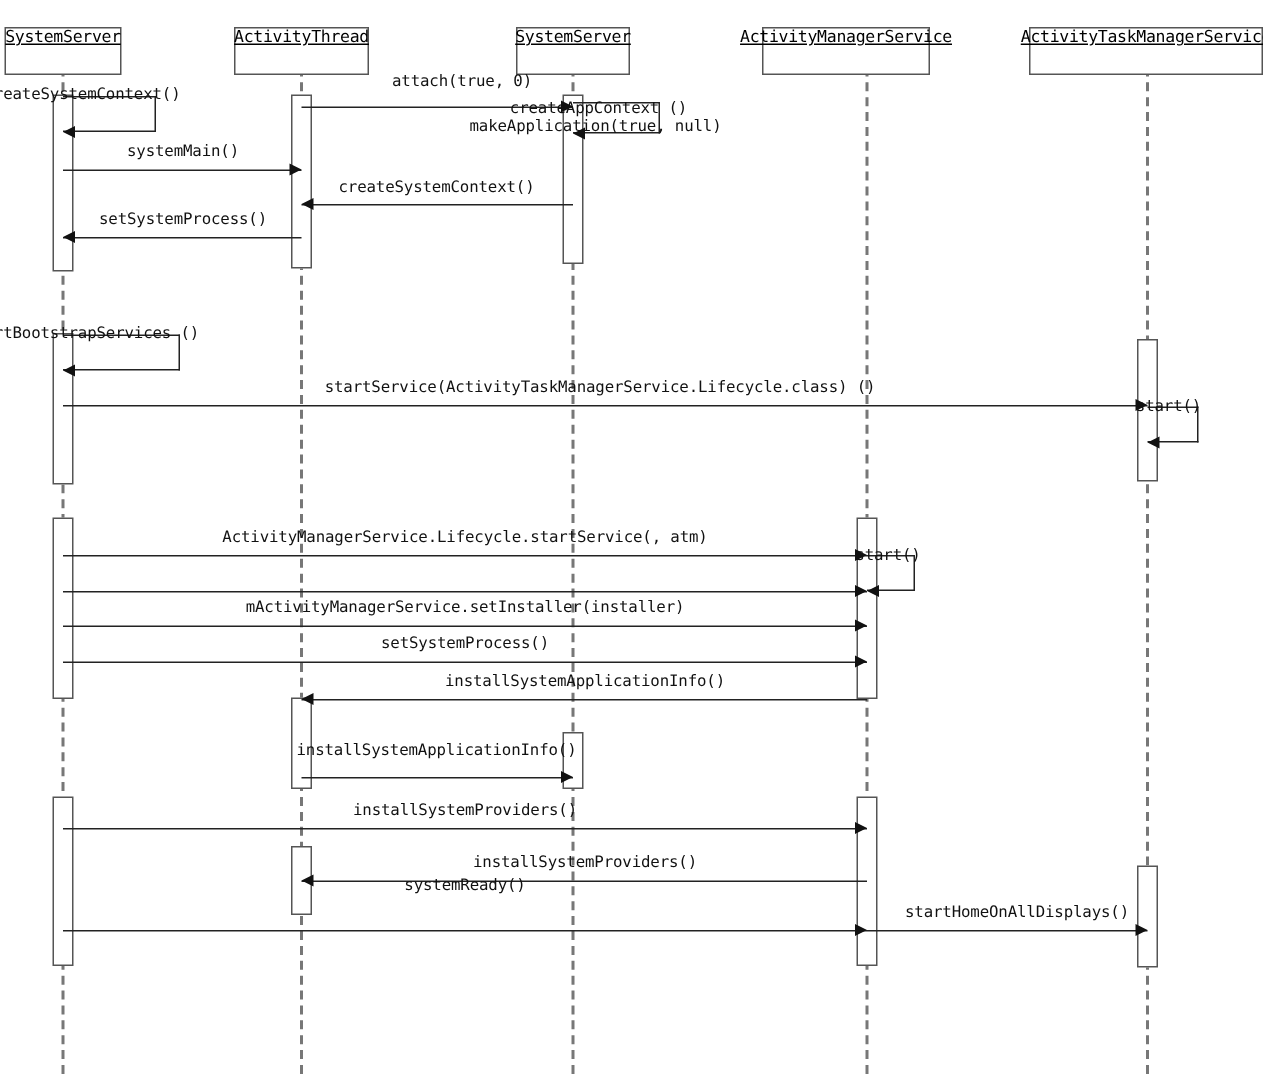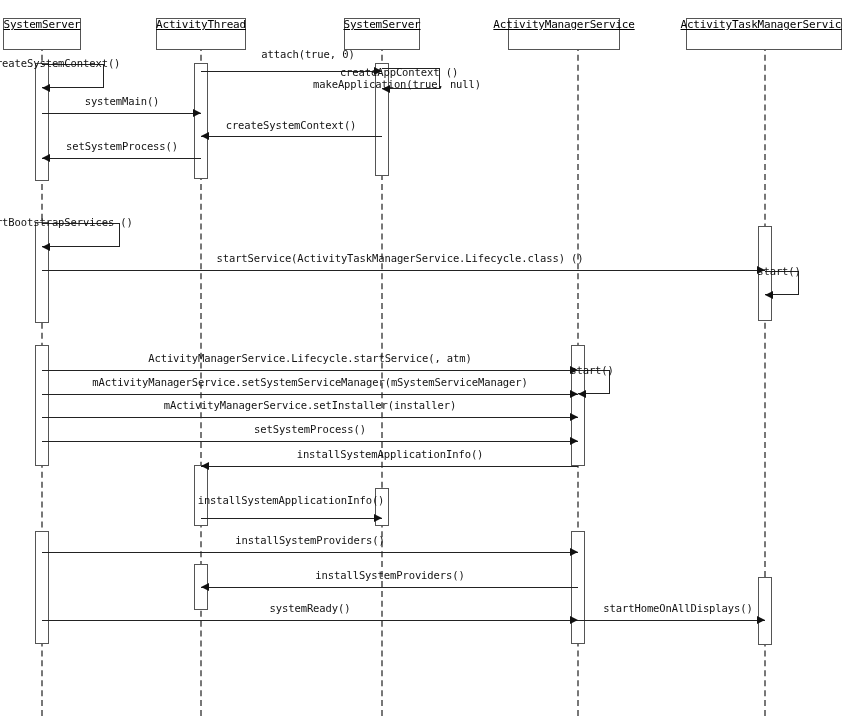--- a/index.html
+++ b/index.html
@@ -165,38 +165,37 @@
     <div class="arrowhead left" style="left: 765px; top: 291px;"></div>
     <div class="msg-label center" style="left: 779px; top: 265px;">start()</div>
     <div class="msg" style="left: 42px; width: 536px; top: 370px;"></div>
     <div class="arrowhead right" style="left: 570px; top: 366px;"></div>
     <div class="msg-label center" style="left: 310px; top: 352px;">ActivityManagerService.Lifecycle.startService(, atm)</div>
     <div class="selfmsg" style="left: 578px; width: 32px; top: 370px; height: 24px;"></div>
     <div class="arrowhead left" style="left: 578px; top: 390px;"></div>
     <div class="msg-label center" style="left: 592px; top: 364px;">start()</div>
     <div class="msg" style="left: 42px; width: 536px; top: 394px;"></div>
     <div class="arrowhead right" style="left: 570px; top: 390px;"></div>
-    <div class="msg-label center" style="left: 310px; top: 376px;">mActivityManagerService.setSystemServiceManager(mSystemServiceManager)</div>
     <div class="msg" style="left: 42px; width: 536px; top: 417px;"></div>
     <div class="arrowhead right" style="left: 570px; top: 413px;"></div>
     <div class="msg-label center" style="left: 310px; top: 399px;">mActivityManagerService.setInstaller(installer)</div>
     <div class="msg" style="left: 42px; width: 536px; top: 441px;"></div>
     <div class="arrowhead right" style="left: 570px; top: 437px;"></div>
     <div class="msg-label center" style="left: 310px; top: 423px;">setSystemProcess()</div>
     <div class="msg" style="left: 201px; width: 377px; top: 466px;"></div>
     <div class="arrowhead left" style="left: 201px; top: 462px;"></div>
     <div class="msg-label center" style="left: 390px; top: 448px;">installSystemApplicationInfo()</div>
     <div class="msg" style="left: 201px; width: 181px; top: 518px;"></div>
     <div class="arrowhead right" style="left: 374px; top: 514px;"></div>
     <div class="msg-label center" style="left: 291px; top: 494px;">installSystemApplicationInfo()</div>
     <div class="msg" style="left: 42px; width: 536px; top: 552px;"></div>
     <div class="arrowhead right" style="left: 570px; top: 548px;"></div>
     <div class="msg-label center" style="left: 310px; top: 534px;">installSystemProviders()</div>
     <div class="msg" style="left: 201px; width: 377px; top: 587px;"></div>
     <div class="arrowhead left" style="left: 201px; top: 583px;"></div>
     <div class="msg-label center" style="left: 390px; top: 569px;">installSystemProviders()</div>
     <div class="msg" style="left: 42px; width: 536px; top: 620px;"></div>
     <div class="arrowhead right" style="left: 570px; top: 616px;"></div>
-    <div class="msg-label center" style="left: 310px; top: 602px;">systemReady()</div>
+    <div class="msg-label center" style="left: 310px; top: 584px;">systemReady()</div>
     <div class="msg" style="left: 578px; width: 187px; top: 620px;"></div>
     <div class="arrowhead right" style="left: 757px; top: 616px;"></div>
     <div class="msg-label center" style="left: 678px; top: 602px;">startHomeOnAllDisplays()</div>
   </div>
 
 </body></html>

